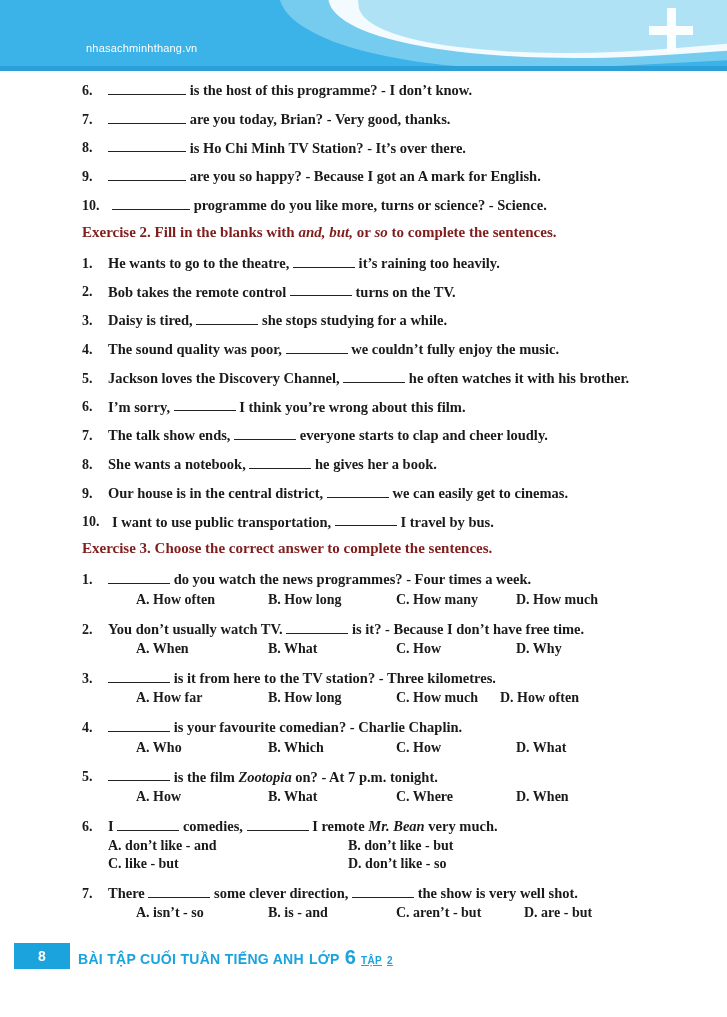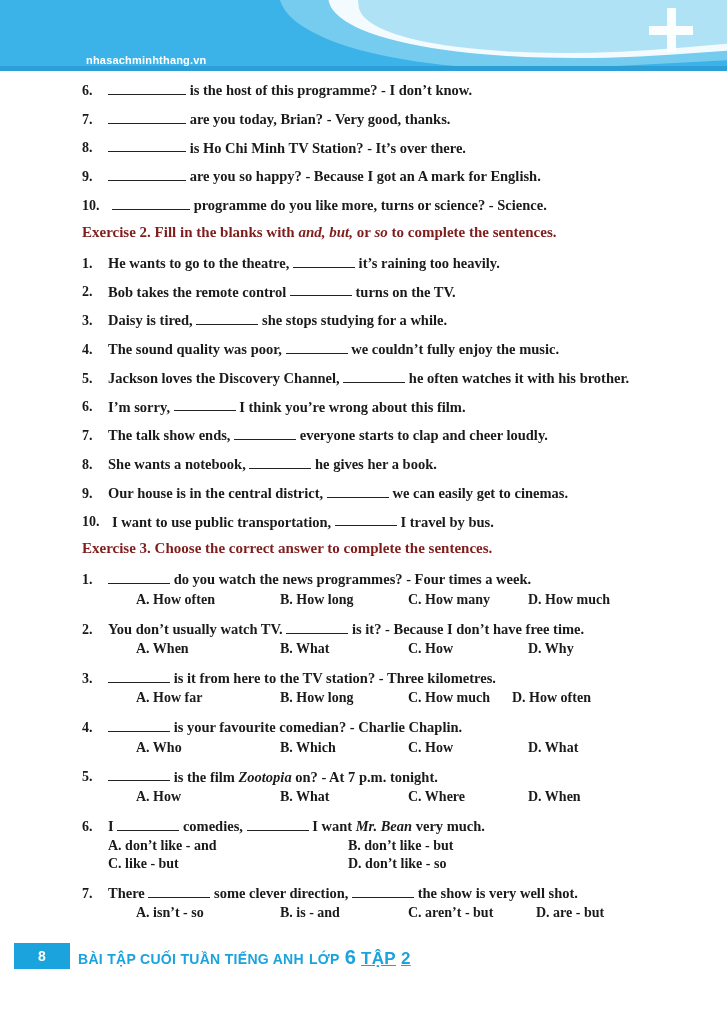--- a/index.html
+++ b/index.html
@@ -86,24 +86,24 @@
   }
   .header-line {
     position: absolute;
     left: 0; top: 66px;
     width: 727px; height: 5px;
     background: #2a9fd8;
   }
   .site-url {
     position: absolute;
     left: 86px;
-    top: 54px;
+    top: 42px;
     font-family: "Liberation Sans", sans-serif;
     font-size: 11px;
-    font-weight: bold;
+    font-weight: normal;
     color: #ffffff;
     letter-spacing: 0.2px;
     z-index: 5;
   }
 
   
   .content {
     position: absolute;
     left: 82px;
     top: 80px;
@@ -154,21 +154,21 @@
   .options-row {
     display: flex;
     font-weight: bold;
     font-size: 14px;
     margin: 2px 0 0 26px;
   }
   .opt {
     white-space: nowrap;
   }
   .opt-a { width: 132px; margin-left: 28px; }
-  .opt-b { width: 128px; margin-left: 12px; }
+  .opt-b { width: 128px; }
   .opt-c { width: 120px; }
   .opt-d { width: 110px; }
 
   .options-row.two-col {
     margin-left: 26px;
   }
   .two-col .opt-left { width: 240px; }
 
   .mc-block {
     margin-bottom: 11px;
@@ -210,21 +210,21 @@
     font-size: 14px;
     letter-spacing: 0.3px;
     display: flex;
     align-items: baseline;
     gap: 5px;
   }
   .footer-text .big {
     font-size: 20px;
   }
   .footer-text .small {
-    font-size: 17px;
+    font-size: 10px;
     text-decoration: underline;
   }
 </style>
 </head>
 <body>
 
 <div class="header">
   <div class="header-bg"></div>
   <div class="header-swoosh-1"></div>
   <div class="header-swoosh-2"></div>
@@ -388,21 +388,21 @@
         <span class="opt opt-a">A. How</span>
         <span class="opt opt-b">B. What</span>
         <span class="opt opt-c">C. Where</span>
         <span class="opt opt-d">D. When</span>
       </div>
     </div>
 
     <div class="mc-block">
       <div class="q-row">
         <span class="q-num">6.</span>
-        <span class="q-text"><span>I</span> <span class="blank w-mid"></span> <span>comedies,</span> <span class="blank w-mid"></span> <span>I want </span><span class="ital">Mr. Bean</span><span> very much.</span></span>
+        <span class="q-text"><span>I</span> <span class="blank w-mid"></span> <span>comedies,</span> <span class="blank w-mid"></span> <span>I remote </span><span class="ital">Mr. Bean</span><span> very much.</span></span>
       </div>
       <div class="options-row two-col">
         <span class="opt opt-left">A. don’t like - and</span>
         <span class="opt">B. don’t like - but</span>
       </div>
       <div class="options-row two-col">
         <span class="opt opt-left">C. like - but</span>
         <span class="opt">D. don’t like - so</span>
       </div>
     </div>

